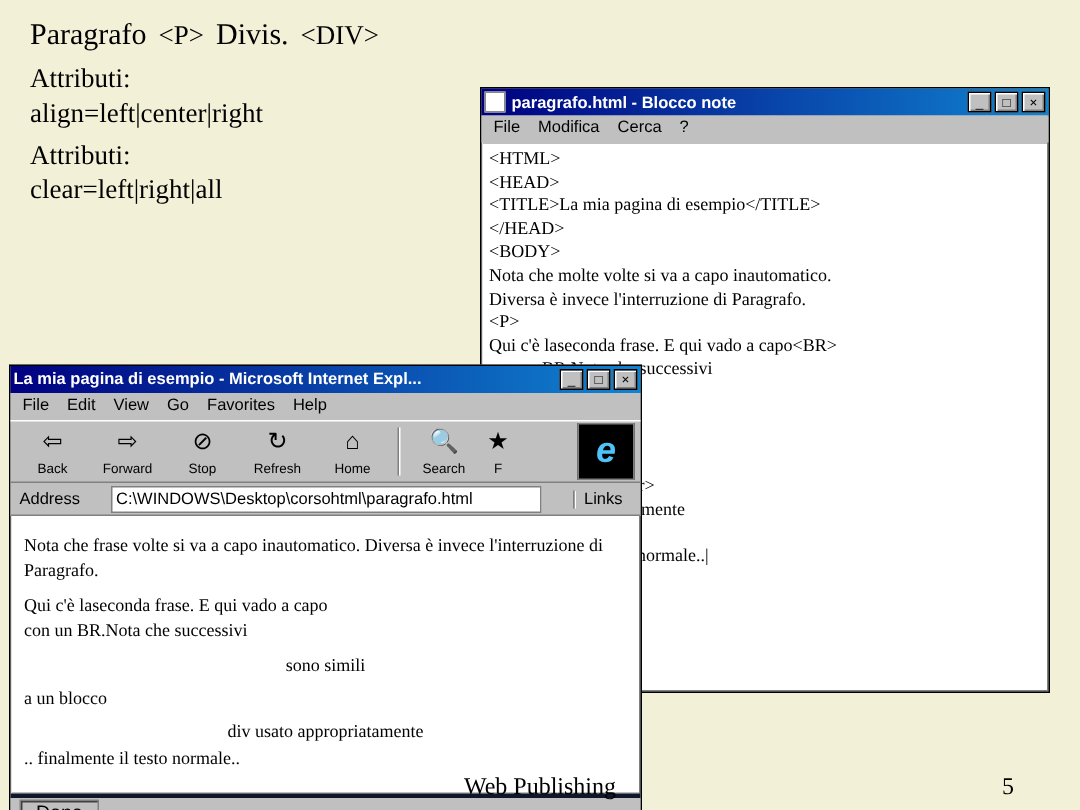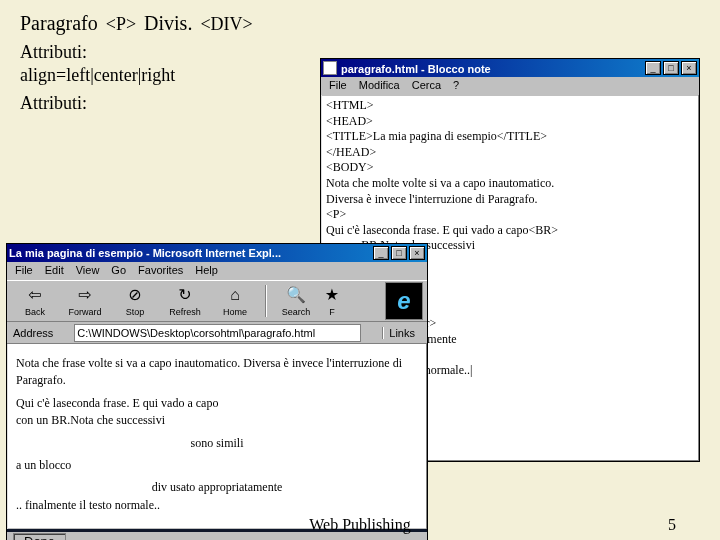--- a/index.html
+++ b/index.html
@@ -281,20 +281,21 @@
     </div>
 
     <div class="attr-block">
       <div>Attributi:</div>
       <div>align=left|center|right</div>
     </div>
 
 
     <div class="attr-block">
       <div>Attributi:</div>
+      <div>clear=left|right|all</div>
     </div>
   </div>
 
   <div class="notepad-window">
     <div class="titlebar">
       <span class="title-text">
         <span class="icon"></span>
         <span>paragrafo.html - Blocco note</span>
       </span>
       <span class="win-controls">

